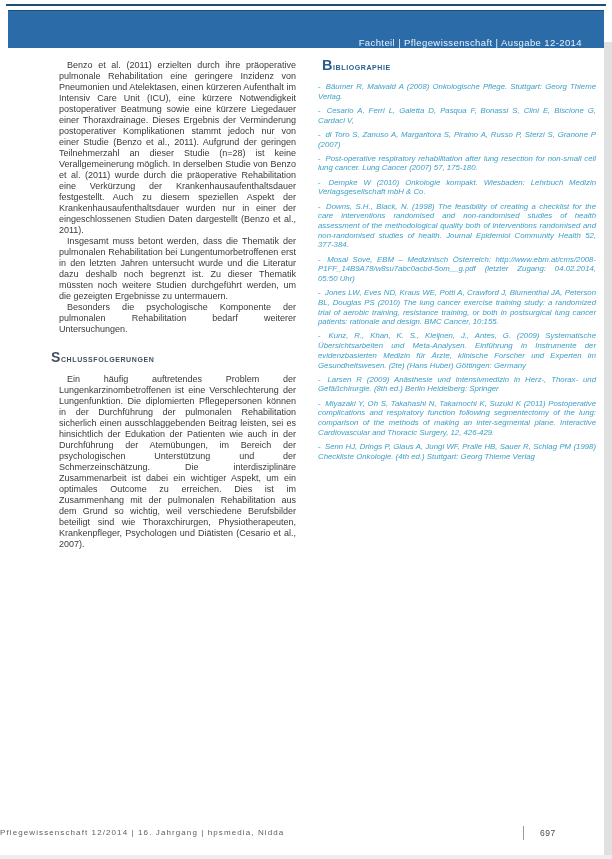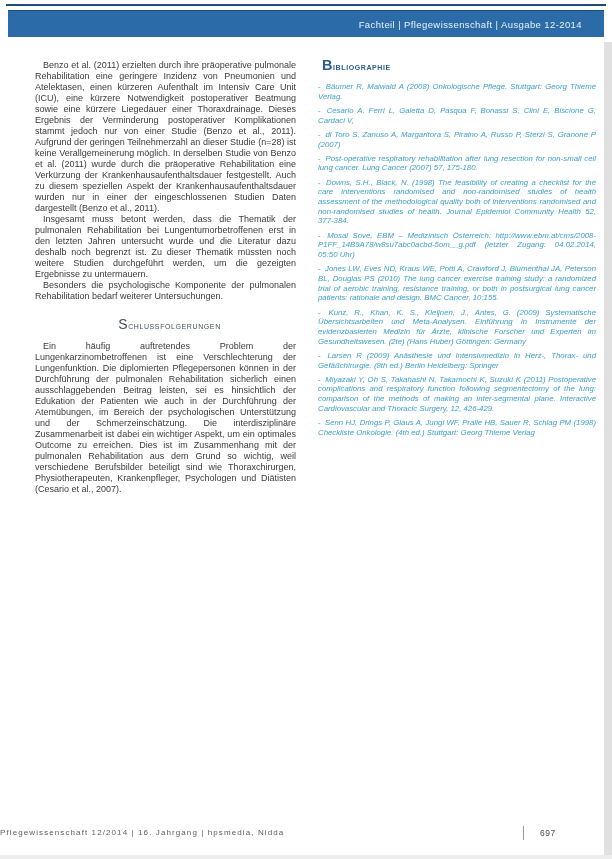--- a/index.html
+++ b/index.html
@@ -6,42 +6,42 @@
   .page{
     position:relative;
     width:612px;height:859px;
     background:#ffffff;
     overflow:hidden;
     font-family:"Liberation Sans", sans-serif;
   }
   
   .top-rule{position:absolute;top:4px;left:6px;right:6px;height:2px;background:#1d4e79;}
   .header-bar{
-    position:absolute;top:10px;left:8px;right:8px;height:27px;
+    position:absolute;top:10px;left:8px;right:8px;height:38px;
     background:#2b6ca8;
     border-top:1px solid #1d4e79;
-    display:flex;align-items:center;justify-content:flex-end;
+    display:flex;align-items:flex-end;justify-content:flex-end;
     padding-right:22px;box-sizing:border-box;
   }
   .header-bar .htext{
     color:#e9f2fa;font-size:9.5px;letter-spacing:.4px;
   }
   
   .col-left{position:absolute;left:35px;top:60px;width:261px;}
   .col-right{position:absolute;left:318px;top:57px;width:278px;}
   .col-left p{
     margin:0;font-size:9px;line-height:11px;text-align:justify;
     color:#3a3a3a;
   }
-  .col-left p.ind{text-indent:8px;}
+  .col-left p.ind{text-indent:8px;margin-left:24px;}
   .sec-heading{
-    margin:14px 0 9px 8px;
+    margin:14px 0 9px 16px;
     font-variant:small-caps;
     font-size:10px;letter-spacing:.6px;
-    color:#43505c;font-weight:normal;text-align:center;
+    color:#43505c;font-weight:bold;
   }
   .sec-heading::first-letter{font-size:14px;}
   .bib-heading{
     margin:0 0 9px 4px;
     font-variant:small-caps;
     font-size:10.5px;letter-spacing:.6px;
     color:#2a5d8c;font-weight:bold;
   }
   .bib-heading::first-letter{font-size:14.5px;}
   .bib-entry{
@@ -85,20 +85,21 @@
       </div>
   </div>
 
   <div class="col-right">
     <h2 class="bib-heading">Bibliographie</h2>
     <div>
         <div class="bib-entry"><span class="bullet">-</span> Bäumer R, Maiwald A (2008) Onkologische Pflege. Stuttgart: Georg Thieme Verlag.</div>
         <div class="bib-entry"><span class="bullet">-</span> Cesario A, Ferri L, Galetta D, Pasqua F, Bonassi S, Clini E, Biscione G, Cardaci V,</div>
         <div class="bib-entry"><span class="bullet">-</span> di Toro S, Zanuso A, Margaritora S, Piraino A, Russo P, Sterzi S, Granone P (2007)</div>
         <div class="bib-entry"><span class="bullet">-</span> Post-operative respiratory rehabilitation after lung resection for non-small cell lung cancer. Lung Cancer (2007) 57, 175-180.</div>
+        <div class="bib-entry"><span class="bullet">-</span> Dempke W (2010) Onkologie kompakt. Wiesbaden: Lehrbuch Medizin Verlagsgesellschaft mbH &amp; Co.</div>
         <div class="bib-entry"><span class="bullet">-</span> Downs, S.H., Black, N. (1998) The feasibility of creating a checklist for the care interventions randomised and non-randomised studies of health assessment of the methodological quality both of interventions randomised and non-randomised studies of health. Journal Epidemiol Community Health 52, 377-384.</div>
         <div class="bib-entry"><span class="bullet">-</span> Mosal Sove, EBM – Medizinisch Österreich: http://www.ebm.at/cms/2008-P1FF_14B9A78/w8su7abc0acbd-5om__g.pdf (letzter Zugang: 04.02.2014, 05:50 Uhr)</div>
         <div class="bib-entry"><span class="bullet">-</span> Jones LW, Eves ND, Kraus WE, Potti A, Crawford J, Blumenthal JA, Peterson BL, Douglas PS (2010) The lung cancer exercise training study: a randomized trial of aerobic training, resistance training, or both in postsurgical lung cancer patients: rationale and design. BMC Cancer, 10:155.</div>
         <div class="bib-entry"><span class="bullet">-</span> Kunz, R., Khan, K. S., Kleijnen, J., Antes, G. (2009) Systematische Übersichtsarbeiten und Meta-Analysen. Einführung in Instrumente der evidenzbasierten Medizin für Ärzte, klinische Forscher und Experten im Gesundheitswesen. (2te) (Hans Huber) Göttingen: Germany</div>
         <div class="bib-entry"><span class="bullet">-</span> Larsen R (2009) Anästhesie und Intensivmedizin in Herz-, Thorax- und Gefäßchirurgie. (8th ed.) Berlin Heidelberg: Springer</div>
         <div class="bib-entry"><span class="bullet">-</span> Miyazaki Y, Oh S, Takahashi N, Takamochi K, Suzuki K (2011) Postoperative complications and respiratory function following segmentectomy of the lung: comparison of the methods of making an inter-segmental plane. Interactive Cardiovascular and Thoracic Surgery, 12, 426-429.</div>
         <div class="bib-entry"><span class="bullet">-</span> Senn HJ, Drings P, Glaus A, Jungi WF, Pralle HB, Sauer R, Schlag PM (1998) Checkliste Onkologie. (4th ed.) Stuttgart: Georg Thieme Verlag</div>
       </div>
   </div>
 

